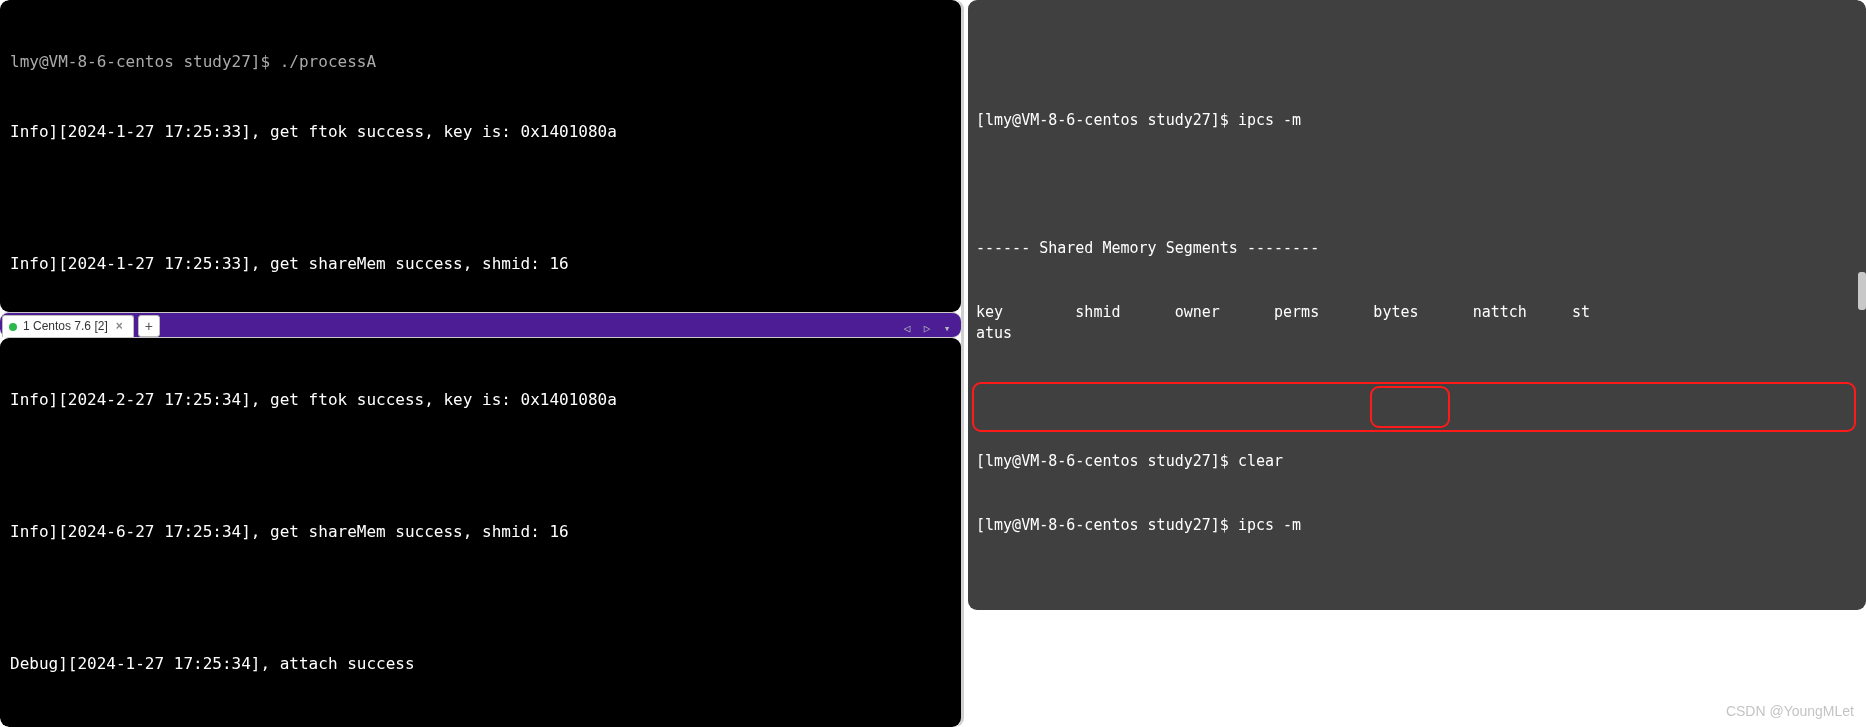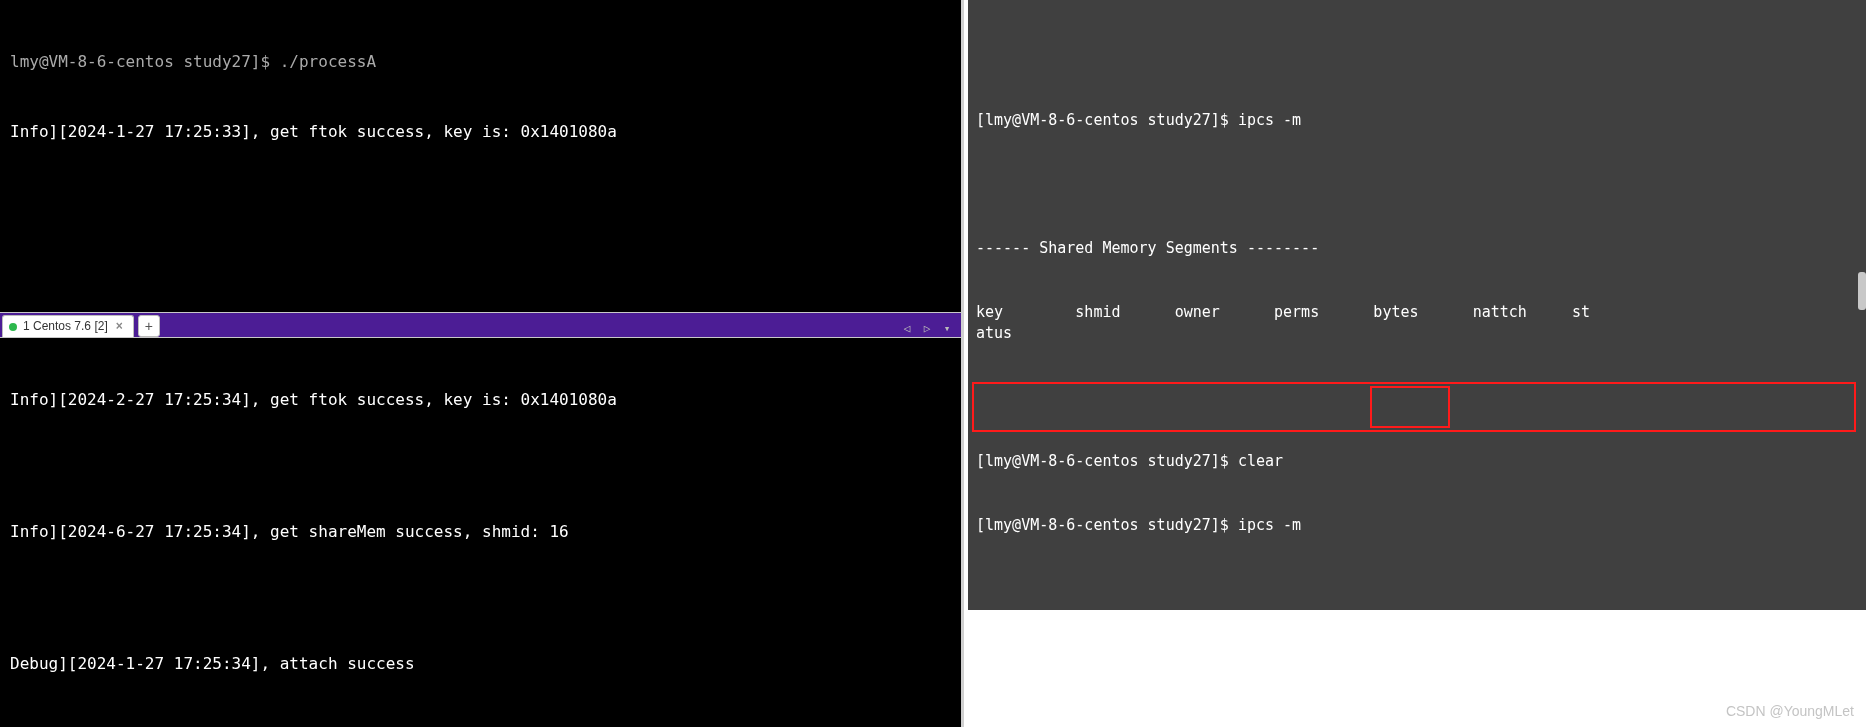--- a/index.html
+++ b/index.html
@@ -1,15 +1,15 @@
 <!DOCTYPE html>
 <html><head>
 <meta charset="utf-8">
 <style>
-  * { margin:0; padding:0; box-sizing:border-box; }
+  * { margin:0; padding:0; box-sizing:border-box;border-radius:9px; }
   body {
     background:#fff;
     font-family:"Consolas","DejaVu Sans Mono","Courier New",monospace;
     font-size:16px;
     line-height:1.45;
     width:1866px;
     height:727px;
     overflow:hidden;
     position:relative;
   }
@@ -104,20 +104,21 @@
 </style>
 </head>
 <body>
 
 <div class="left-col">
 
   <div class="term top">
     <div class="line partial">lmy@VM-8-6-centos study27]$ ./processA</div>
     <div class="line">Info][2024-1-27 17:25:33], get ftok success, key is: 0x1401080a</div>
     <div class="line"></div>
+    <div class="line">Info][2024-1-27 17:25:33], get shareMem success, shmid: 16</div>
     
     
     
     
     
     
     
   </div>
 
   <div class="tabbar">

